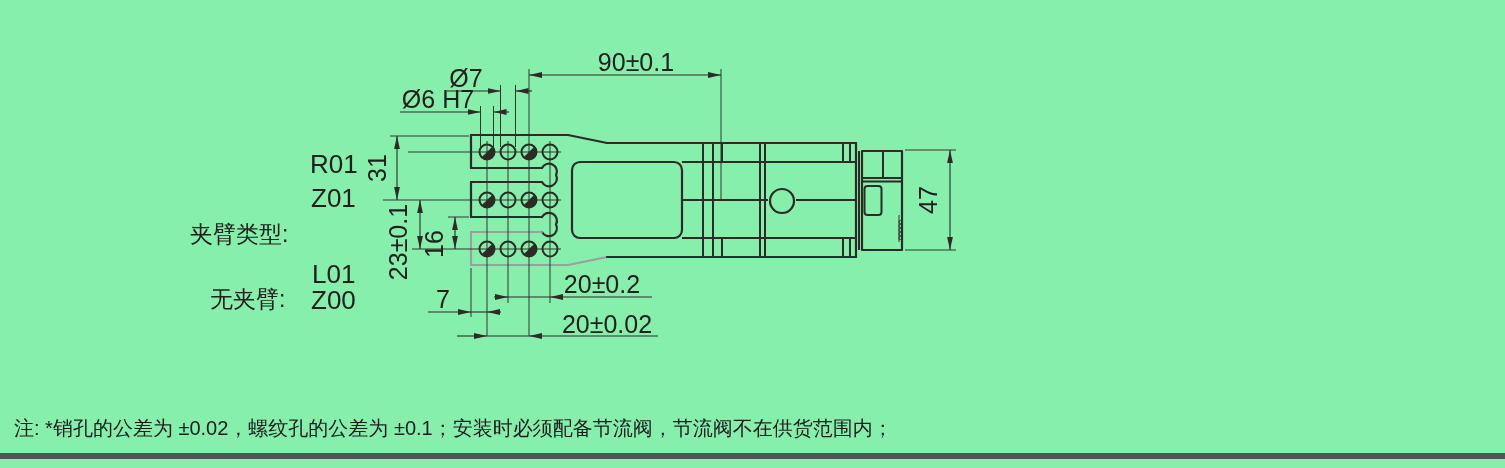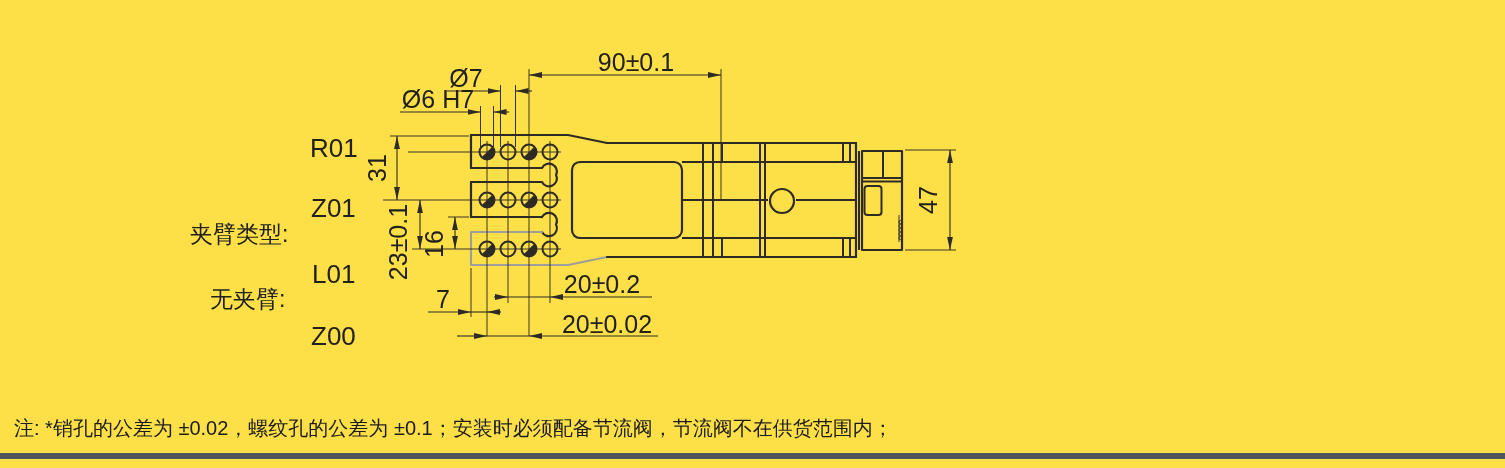--- a/index.html
+++ b/index.html
@@ -1,19 +1,19 @@
 <!DOCTYPE html>
 <html><head>
 <meta charset="utf-8">
 <style>
   html,body{margin:0;padding:0;background:#ffffff;}
   .canvas{
     position:relative;
     width:1505px;height:468px;
-    background:#fde047;
+    background:#86efac;
     overflow:hidden;
     font-family:"Liberation Sans", sans-serif;
   }
   .drawing-svg{position:absolute;left:0;top:0;}
   
   .ln2{stroke:#2e2a26;stroke-width:2.2;fill:none;stroke-linecap:round;stroke-linejoin:round;}
   .ln{stroke:#2e2a26;stroke-width:2;fill:none;stroke-linecap:butt;}
   .thin{stroke:#2e2a26;stroke-width:0.95;fill:none;}
   .dim{stroke:#2e2a26;stroke-width:1.1;fill:none;}
   .gray{stroke:#9e9e9a;stroke-width:2.1;fill:none;stroke-linecap:round;stroke-linejoin:round;}
@@ -177,23 +177,23 @@
       <text class="dimtext anchor-mid" x="407" y="242" transform="rotate(-90 407 242)">23±0.1</text>
       <text class="dimtext anchor-mid" x="443" y="244" transform="rotate(-90 443 244)">16</text>
       <text class="dimtext anchor-mid" x="443" y="308">7</text>
       <text class="dimtext anchor-mid" x="602" y="293">20±0.2</text>
       <text class="dimtext anchor-mid" x="607" y="333">20±0.02</text>
       <text class="dimtext anchor-mid" x="937" y="200" transform="rotate(-90 937 200)">47</text>
     </g>
   </svg>
 
   <div class="label legend-cjk" style="left:190px;top:193px;margin-top:30px;">夹臂类型:</div>
-  <div class="label legend-code" style="left:310px;top:135px;">R01</div>
-  <div class="label legend-code" style="left:311px;top:195px;">Z01</div>
+  <div class="label legend-code" style="left:310px;top:151px;">R01</div>
+  <div class="label legend-code" style="left:311px;top:185px;">Z01</div>
   <div class="label legend-code" style="left:312px;top:261px;">L01</div>
   <div class="label legend-cjk" style="left:210px;top:288px;">无夹臂:</div>
-  <div class="label legend-code" style="left:311px;top:287px;margin-top:36px;">Z00</div>
+  <div class="label legend-code" style="left:311px;top:287px;">Z00</div>
 
   <div class="note-text">注: *销孔的公差为 ±0.02，螺纹孔的公差为 ±0.1；安装时必须配备节流阀，节流阀不在供货范围内；</div>
 
   <div class="bottom-divider"></div>
 
 </div>
 
 </body></html>

